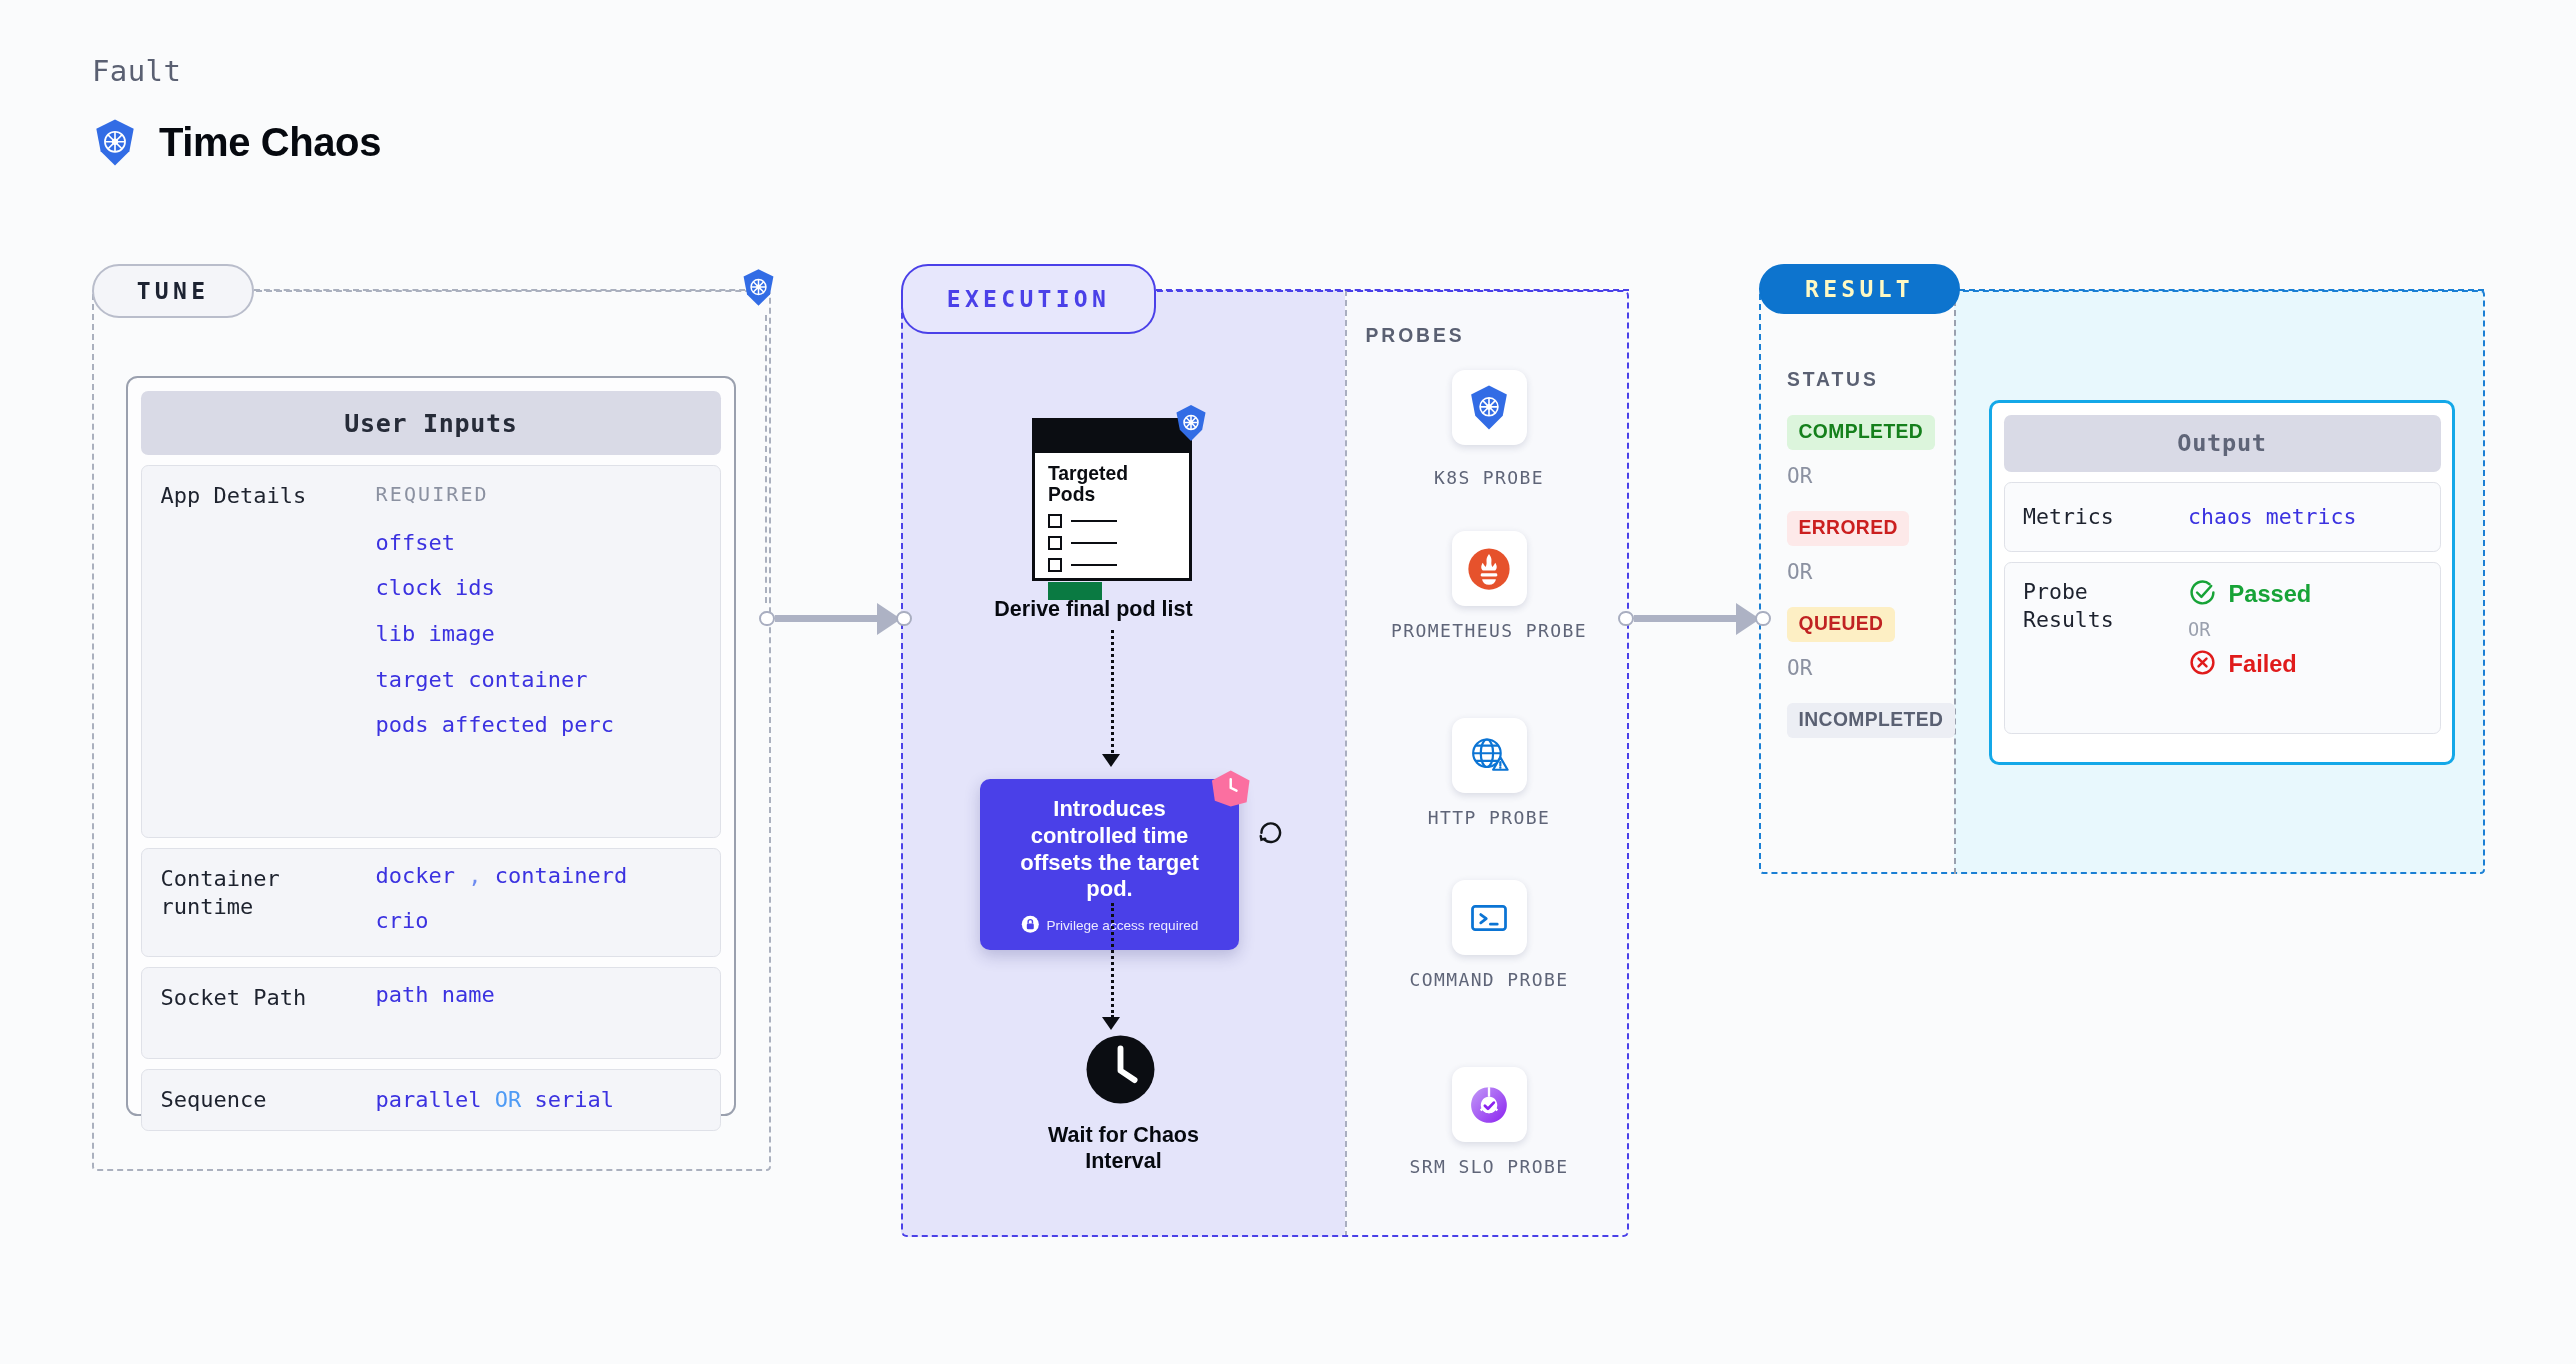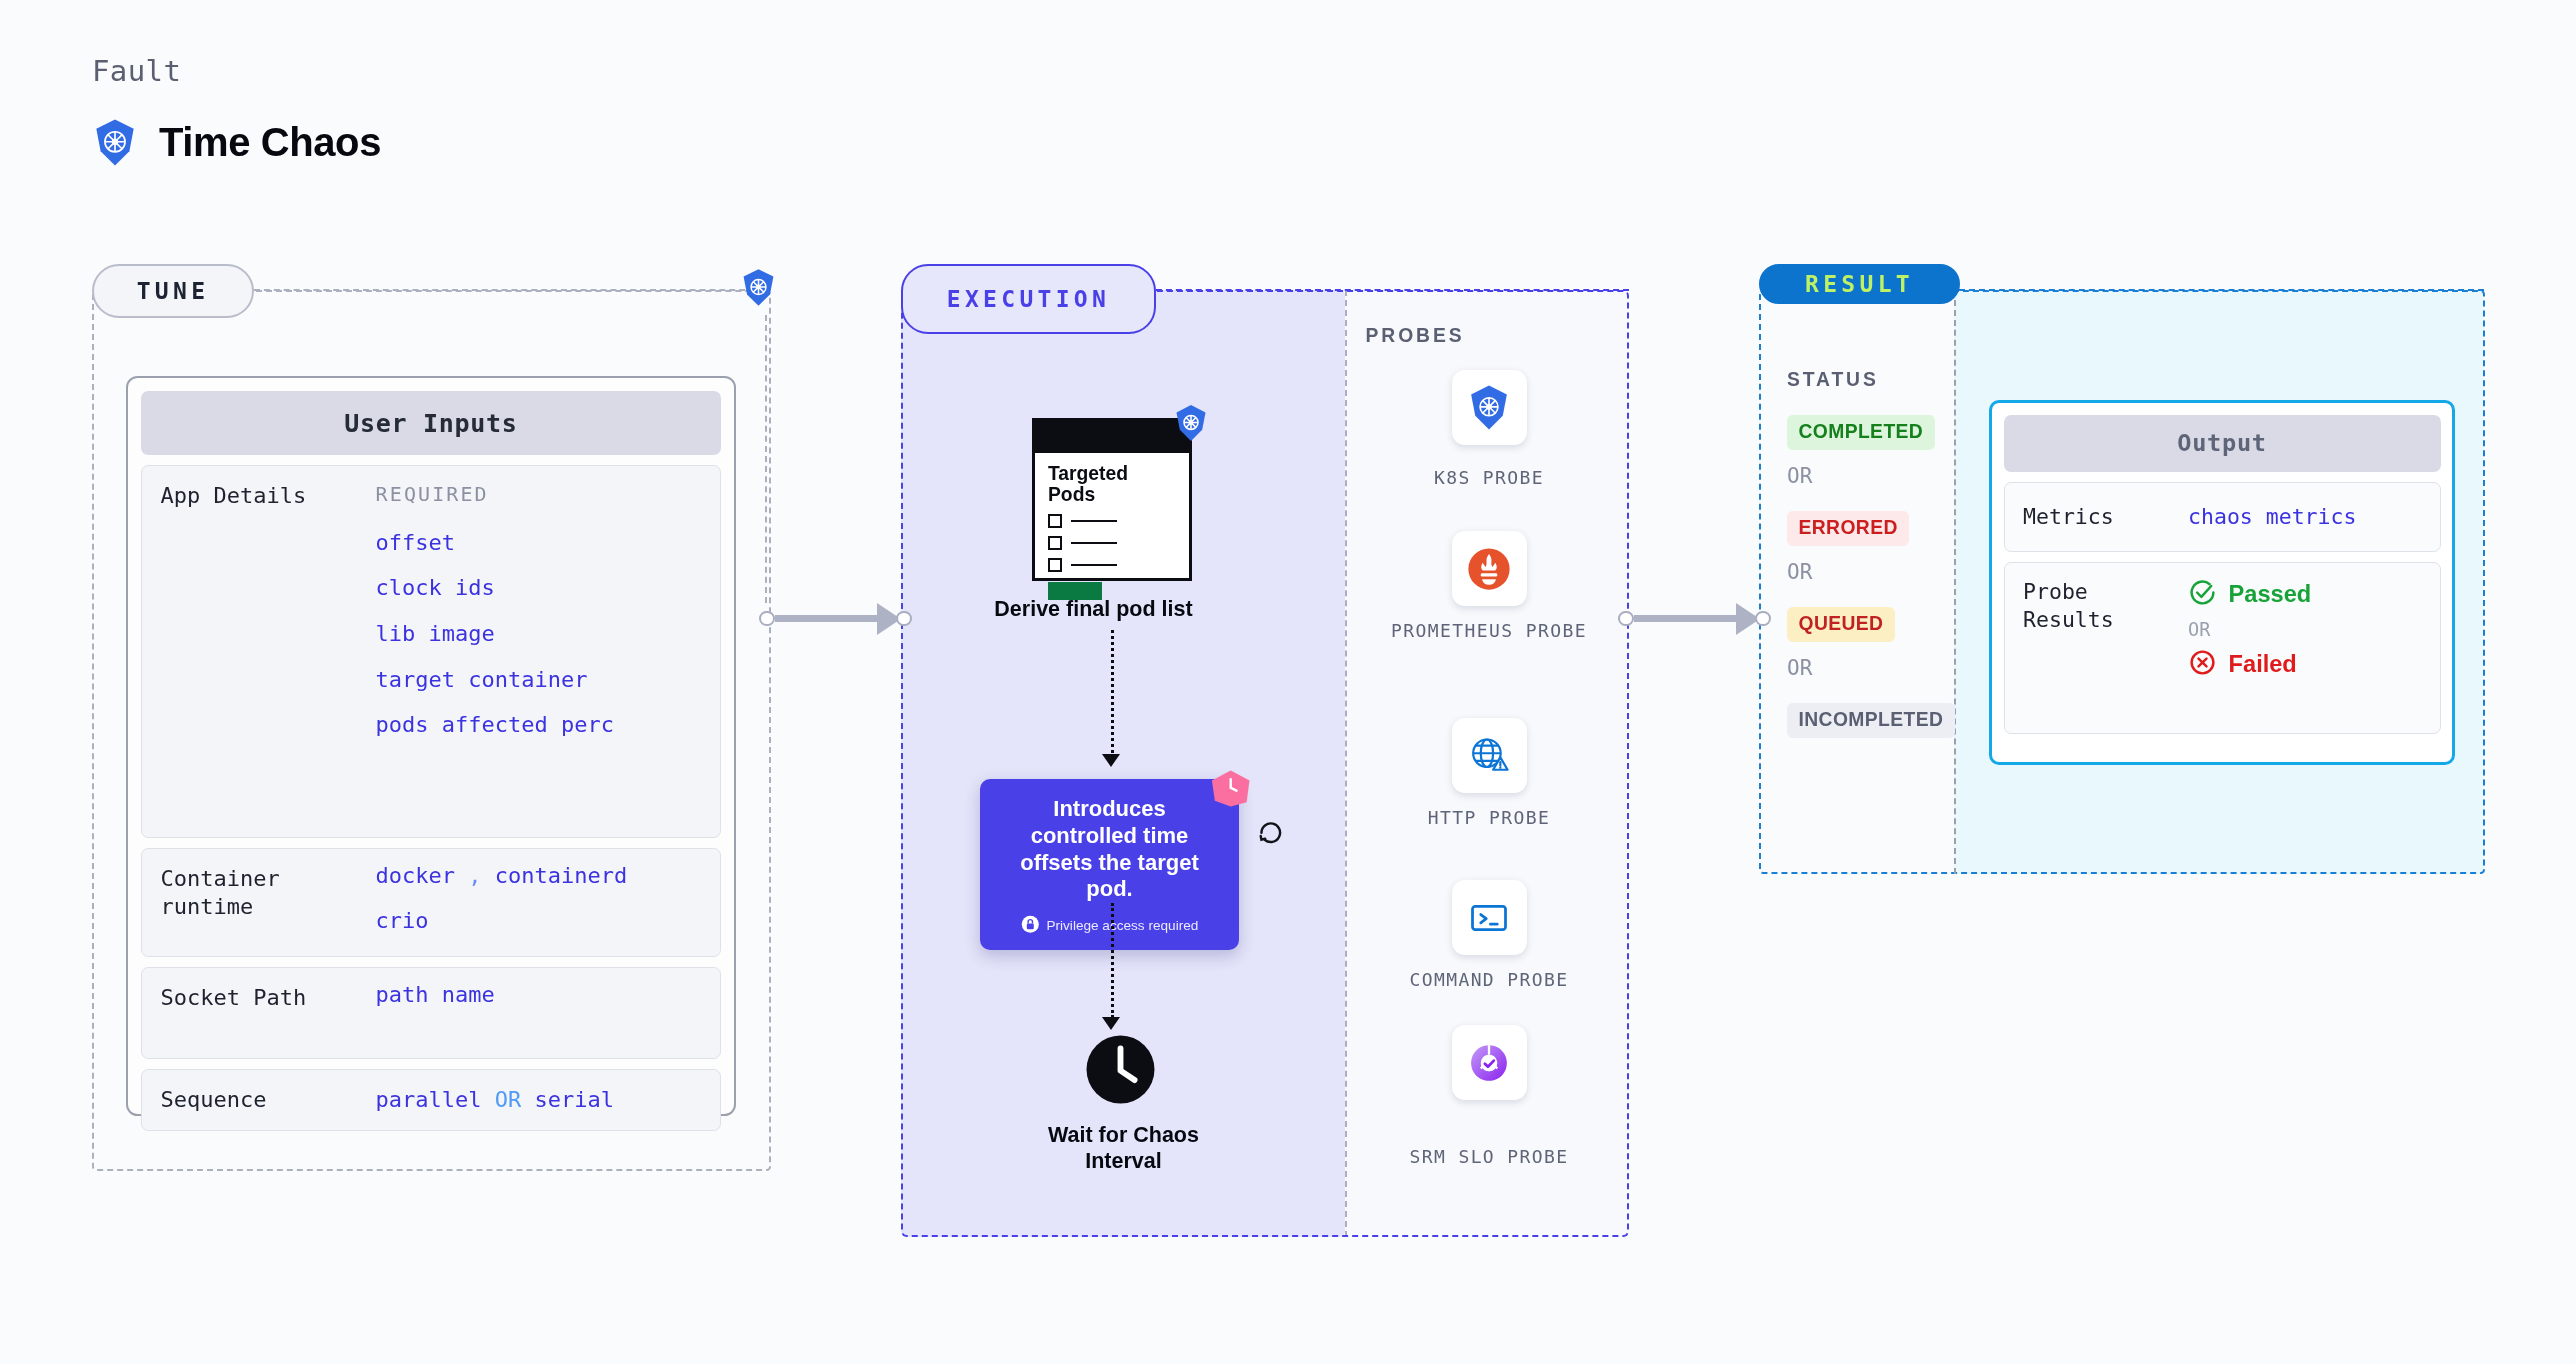--- a/index.html
+++ b/index.html
@@ -179,22 +179,22 @@
   #refresh-icon{position:absolute;left:1255px;top:817px;}
 
   #clock-node{position:absolute;left:1083px;top:1032px;width:80px;}
   #clock-caption{
     margin-top:13px;text-align:center;font-size:21.5px;font-weight:bold;color:#06090f;
     line-height:1.22;width:201px;margin-left:-60px;
   }
 
   
   #result-pill{
-    left:1759px;top:264px;width:201px;height:40px;
-    background:#0d74ce;border:2.1px solid #0d74ce;color:#bef264;font-size:23px;
+    left:1759px;top:264px;width:201px;height:50px;
+    background:#0d74ce;border:2.1px solid #0d74ce;color:#fef9c3;font-size:23px;
   }
   #result-box{
     position:absolute;left:1759px;top:290px;width:726px;height:584px;
     border:2.1px dashed #1a7fd4;border-radius:4.3px;
   }
   #result-fill{
     position:absolute;left:1954px;top:290px;width:530px;height:584px;
     background:#e8f8fd;border-radius:4.3px;
   }
   #result-left-edge{
@@ -360,21 +360,21 @@
     <div class="probe" style="top:590px;">
       <div class="probe-tile">
         <svg width="44" height="44" viewBox="0 0 64 64" fill="none" stroke="#0b74d4" stroke-width="4" stroke-linecap="round" stroke-linejoin="round">
           <rect x="8" y="15" width="48" height="34" rx="4"></rect>
           <path d="M20 27 L28 33 L20 39 M34 41 H44"></path>
         </svg>
       </div>
       <div class="probe-label">COMMAND PROBE</div>
     </div>
 
-    <div class="probe" style="top:735px;gap:32px;">
+    <div class="probe" style="top:777px;">
       <div class="probe-tile">
         <svg width="44" height="44" viewBox="0 0 64 64">
           <defs>
             <linearGradient id="slo" x1="0" y1="0" x2="1" y2="1">
               <stop offset="0" stop-color="#c39bf7"></stop>
                 <stop offset="1" stop-color="#8b22f0"></stop>
             </linearGradient>
           </defs>
           <path d="M32 6 A26 26 0 1 1 31.9 6 Z M32 20 A12 12 0 1 0 32.1 20 Z" fill="url(#slo)" fill-rule="evenodd"></path>
           <path d="M32 6 V20" stroke="#fff" stroke-width="3.4"></path>

